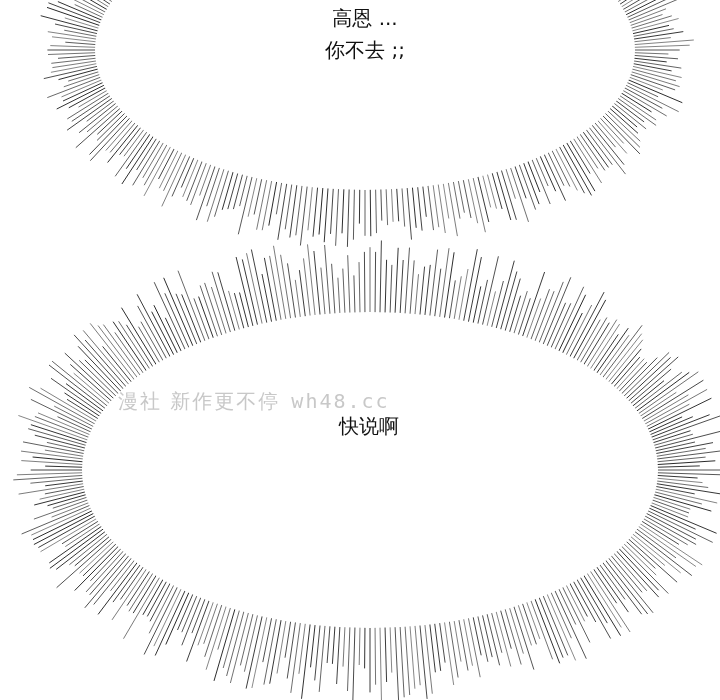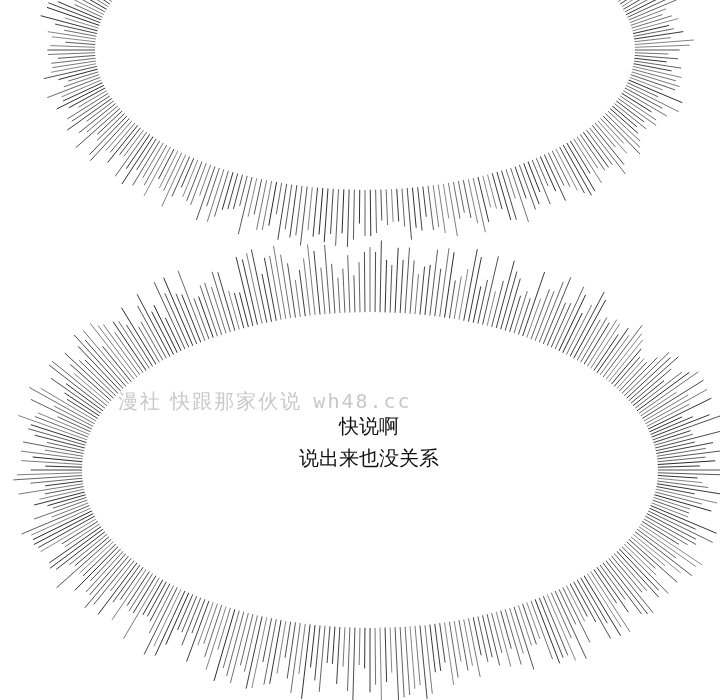--- a/index.html
+++ b/index.html
@@ -704,23 +704,24 @@
         <line x1="651.0" y1="457.2" x2="705.7" y2="448.4" stroke-opacity="0.70"></line>
         <line x1="651.3" y1="459.7" x2="720.2" y2="451.0" stroke-opacity="0.79"></line>
         <line x1="651.6" y1="462.3" x2="705.6" y2="457.1" stroke-opacity="0.72"></line>
         <line x1="651.8" y1="464.9" x2="715.3" y2="460.8" stroke-opacity="1.00"></line>
         <line x1="652.0" y1="467.4" x2="699.8" y2="465.9" stroke-opacity="0.94"></line>
       </g>
     <ellipse cx="370" cy="470" rx="288" ry="158" fill="#fff"></ellipse>
   </svg>
 
   <div class="watermark">
-    <span>漫社 快跟那家伙说</span><span class="url">wh48.cc</span>
+    <span>漫社 新作更不停</span><span class="url">wh48.cc</span>
   </div>
 
   <div class="bubble-text" id="top-text">
+    <div>高恩 ...</div>
+    <div>你不去 ;;</div>
   </div>
 
   <div class="bubble-text" id="bottom-text">
     <div>快说啊</div>
-    <div>说出来也没关系</div>
   </div>
 </div>
 
 </body></html>

